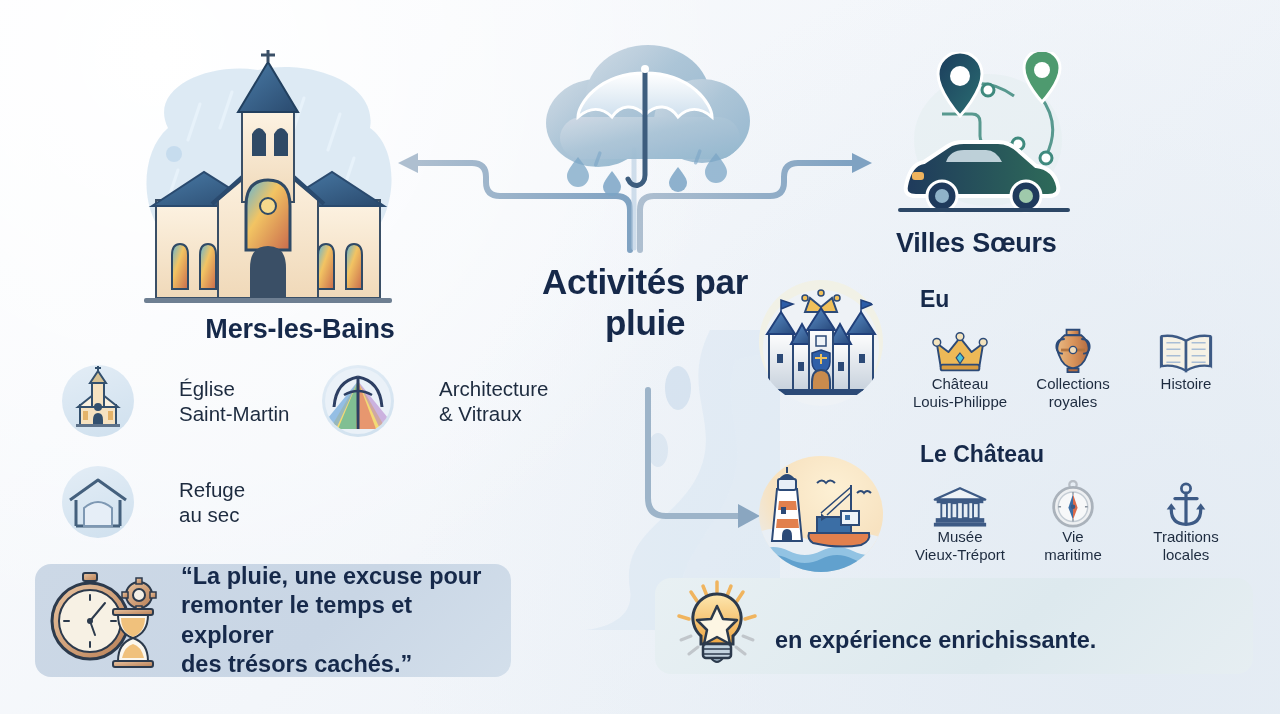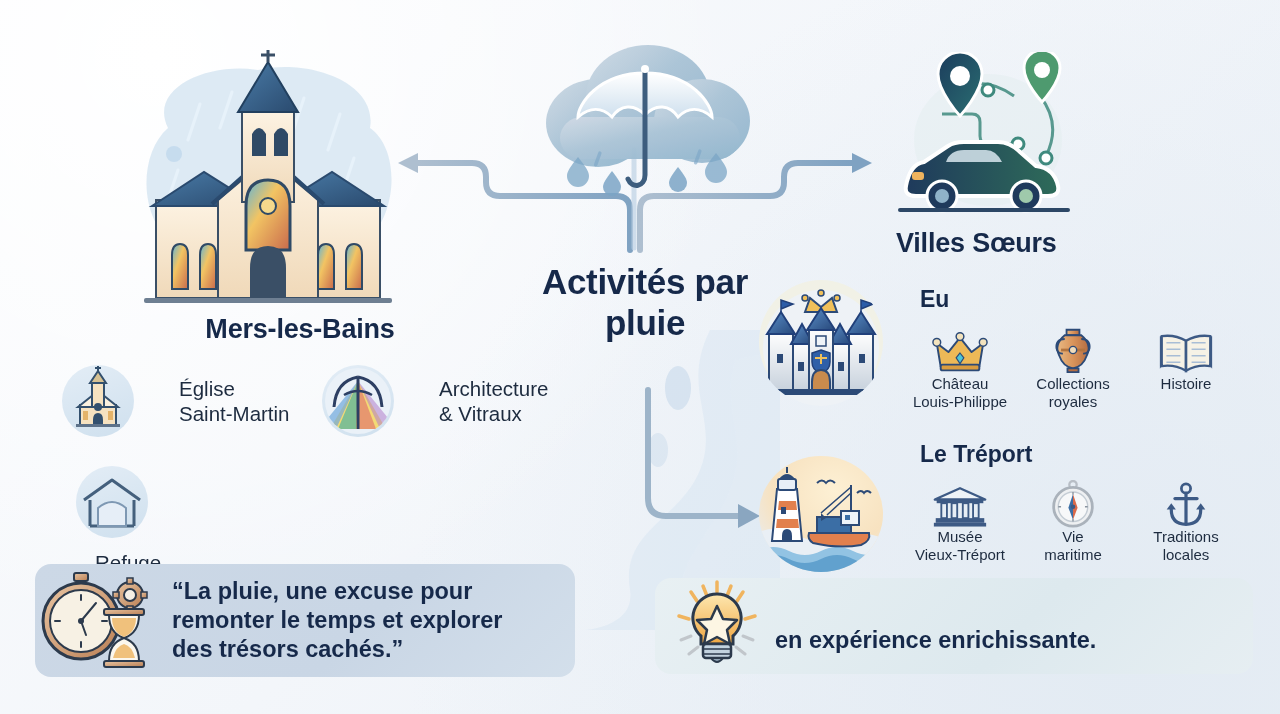--- a/index.html
+++ b/index.html
@@ -40,23 +40,23 @@
   
   #villes-title{left:896px;top:228px;font-size:27px;font-weight:bold;color:#16294a;letter-spacing:-.2px;}
   .city-h{position:absolute;font-size:23px;font-weight:bold;color:#16294a;}
   .city-img{position:absolute;width:120px;height:120px;border-radius:50%;overflow:hidden;}
   .poi{position:absolute;width:96px;text-align:center;}
   .poi .pic{height:50px;display:flex;align-items:flex-end;justify-content:center;}
   .poi .cap{font-size:15px;line-height:1.16;color:#1d2b3f;margin-top:4px;}
 
   
   #quote-panel{
-    left:35px;top:564px;width:540px;height:113px;border-radius:16px;
+    left:35px;top:564px;width:476px;height:113px;border-radius:16px;
     background:linear-gradient(135deg,#ccd8e6 0%,#c9d6e5 60%,#d3dfeb 100%);
-    display:flex;align-items:center;gap:10px;padding:0 5px;box-sizing:border-box;
+    display:flex;align-items:center;gap:10px;padding:0 14px;box-sizing:border-box;
   }
   #quote-text{font-size:23.5px;font-weight:bold;line-height:1.24;color:#16294a;}
   #cta-panel{
     left:655px;top:578px;width:598px;height:96px;border-radius:16px;
     background:linear-gradient(135deg,#e8f0f3 0%,#dde9ee 60%,#e6eef2 100%);
     display:flex;align-items:center;gap:8px;padding:0 12px;box-sizing:border-box;
   }
   #cta-text{font-size:23.5px;font-weight:bold;line-height:1.24;color:#16294a;}
 
   .softcircle{position:absolute;inset:0;border-radius:50%;background:linear-gradient(160deg,#e3edf6,#cfe0ee);}
@@ -227,21 +227,21 @@
           <path d="M36 12 v52" stroke="#2d3f63" stroke-width="3"></path>
           <path d="M22 30 q14 -8 28 0" fill="none" stroke="#2d3f63" stroke-width="2.5"></path>
         </g>
       </svg>
     </span>
     <span class="lbl">
       <span>Architecture</span><br><span>&amp; Vitraux</span>
     </span>
   </div>
 
-  <div class="feat" style="left:62px;top:466px;flex-direction:column;">
+  <div class="feat" style="left:62px;top:466px;">
     <span class="ic">
       <span class="softcircle"></span>
       <svg viewBox="0 0 72 72" style="position:relative;width:72px;height:72px;">
         <path d="M8 34 L36 14 L64 34" fill="none" stroke="#44607d" stroke-width="3" stroke-linejoin="round"></path>
         <path d="M14 34 v26 M58 34 v26" stroke="#44607d" stroke-width="3"></path>
         <path d="M14 60 h44" stroke="#44607d" stroke-width="3"></path>
         <path d="M22 60 v-18 q14 -12 28 0 v18 z" fill="#e6eef7" stroke="#7e98b3" stroke-width="2"></path>
       </svg>
     </span>
     <span class="lbl">
@@ -392,21 +392,21 @@
         </g>
         <path d="M4 5 v32 l-2 3 v-35z" fill="#3d5a85"></path>
         <path d="M56 5 v32 l2 3 v-35z" fill="#3d5a85"></path>
       </svg>
     </span>
     <span class="cap">
       <span>Histoire</span>
     </span>
   </div>
 
-  <div class="city-h" style="left:920px;top:441px;">Le Tréport</div>
+  <div class="city-h" style="left:920px;top:441px;">Le Château</div>
 
   <div class="city-img" style="left:757px;top:455px;width:128px;height:118px;">
     <svg viewBox="0 0 128 118" style="width:128px;height:118px;">
       <defs>
         <radialGradient id="sky" cx=".6" cy=".3" r=".8">
           <stop offset="0" stop-color="#fdf0d4"></stop>
             <stop offset=".6" stop-color="#f7e2c0"></stop>
             <stop offset="1" stop-color="#e9eef4"></stop>
         </radialGradient>
         <clipPath id="lhc">

